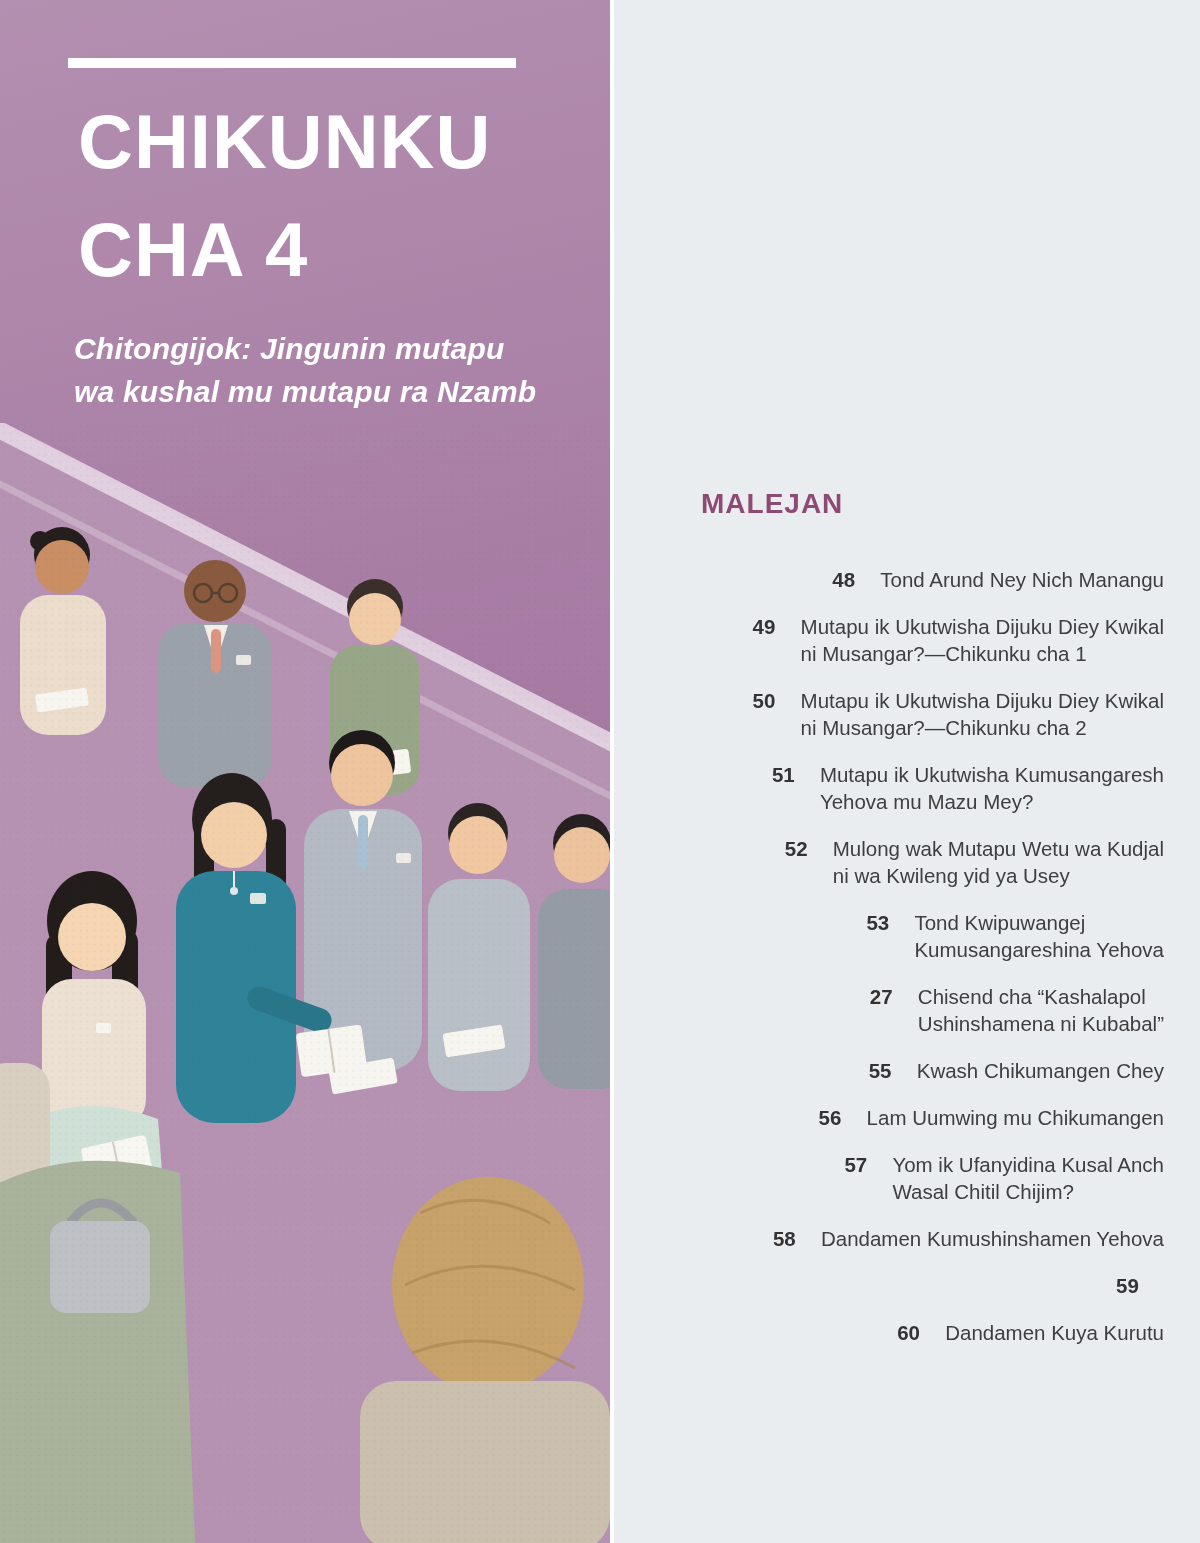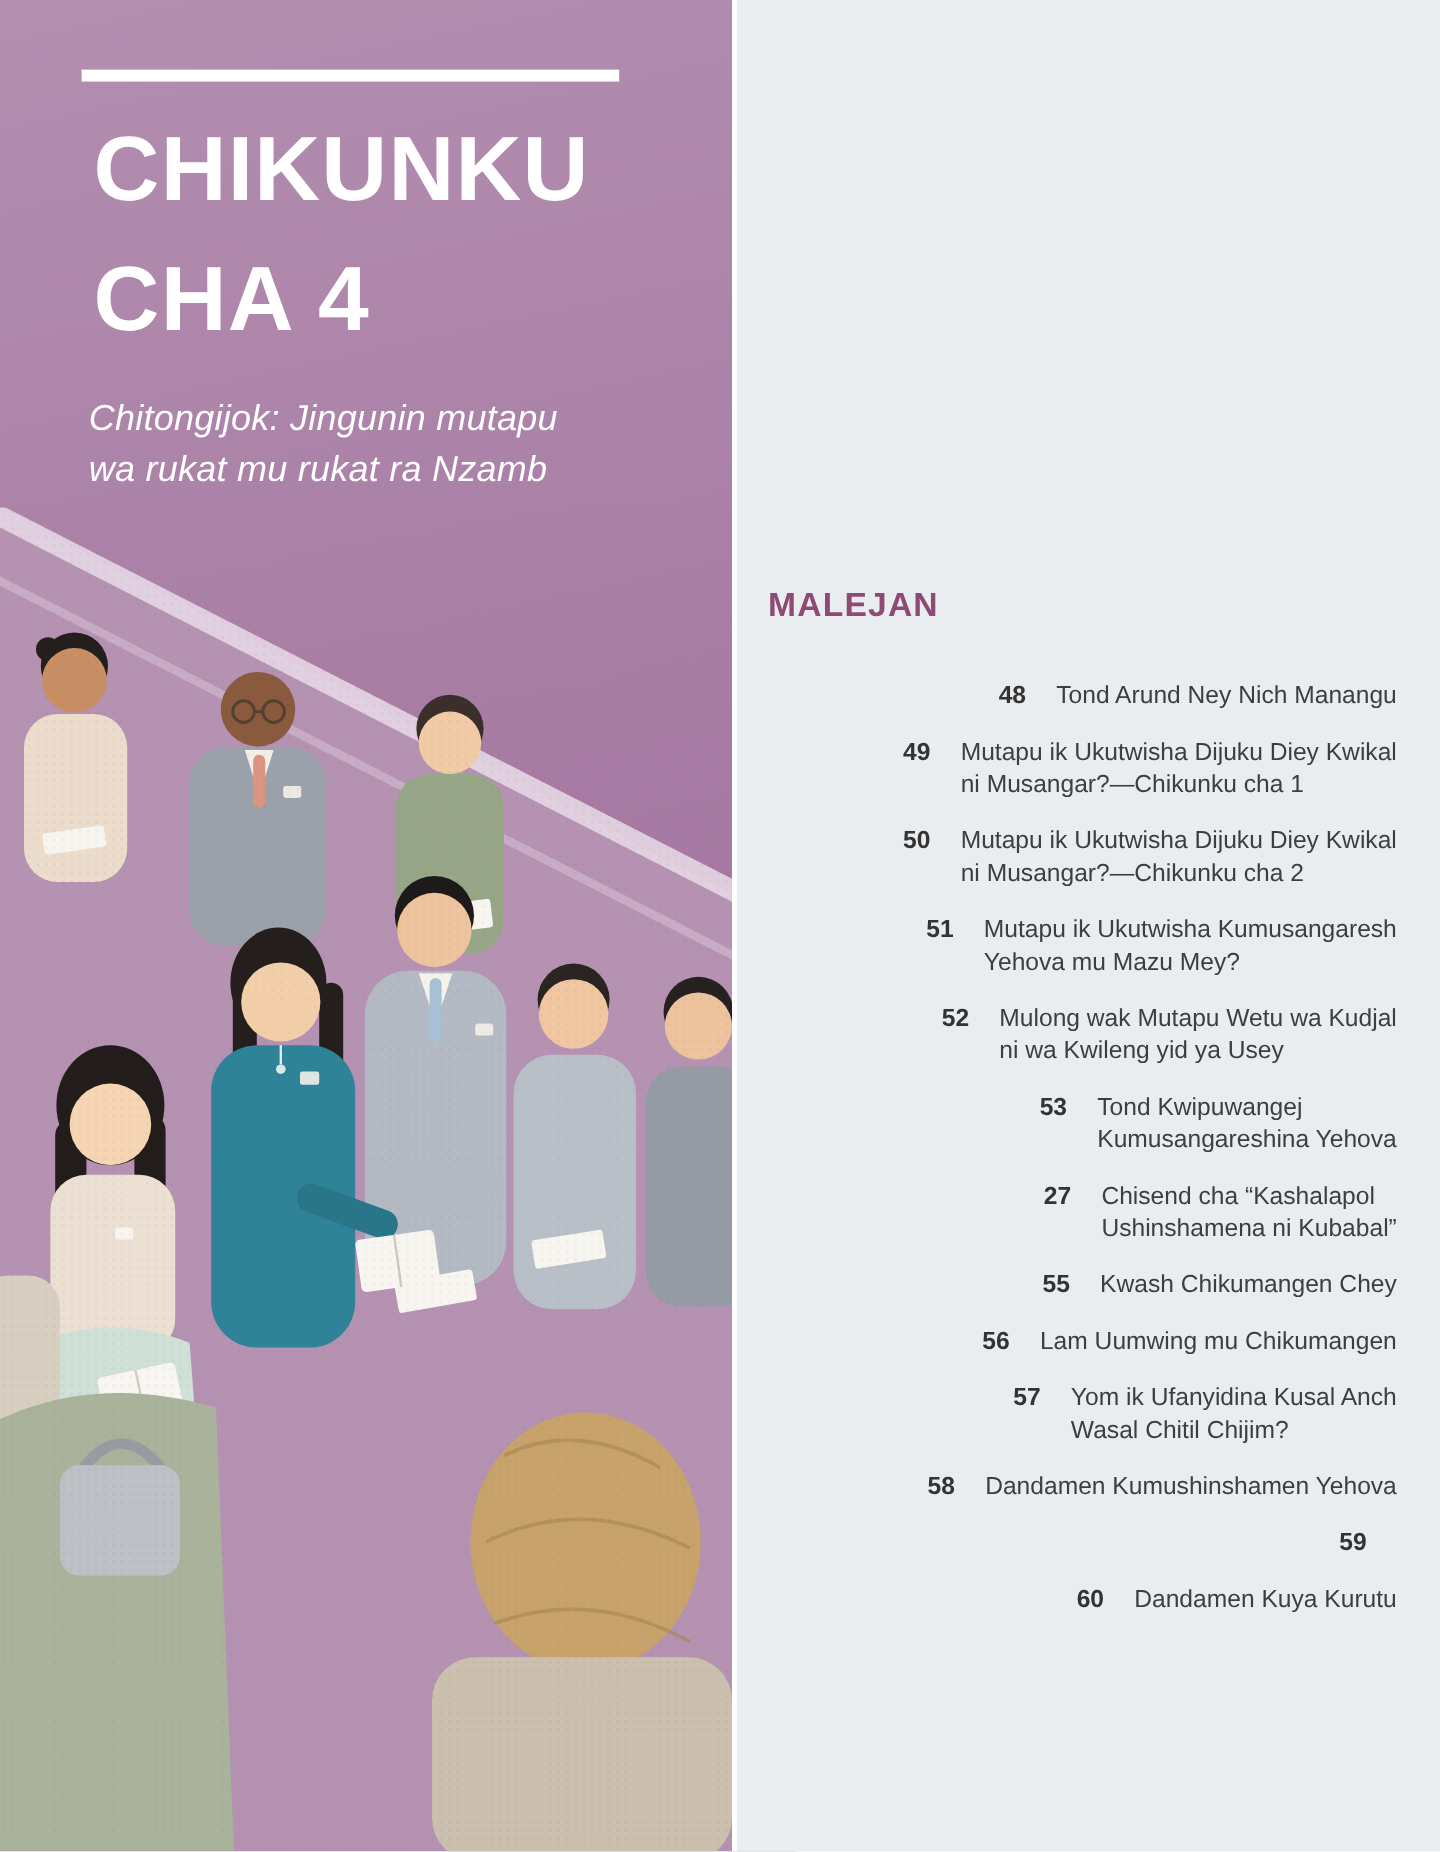--- a/index.html
+++ b/index.html
@@ -13,31 +13,31 @@
     overflow:hidden;
   }
   .top-rule{position:absolute;left:68px;top:58px;width:448px;height:10px;background:#ffffff;}
   .title{
     position:absolute;left:78px;top:88px;margin:0;color:#ffffff;
     font-size:76px;line-height:1.42;font-weight:700;letter-spacing:1px;
   }
   .title .line{display:block;}
   .subtitle{
     position:absolute;left:74px;top:328px;margin:0;color:#ffffff;
-    font-size:30px;line-height:1.42;font-style:italic;font-weight:400;letter-spacing:.2px;
+    font-size:30px;line-height:1.42;font-style:italic;font-weight:700;letter-spacing:.2px;
   }
   .subtitle .line{display:block;}
   .illustration{position:absolute;left:0;bottom:0;width:610px;height:1120px;display:block;}
 
   
   .right-panel{
     position:absolute;left:610px;top:0;width:590px;height:1543px;
     background:#e9edf0;border-left:4px solid #ffffff;box-sizing:border-box;
   }
-  .toc{padding:488px 36px 0 26px;}
+  .toc{padding:488px 36px 0 73px;margin-left:14px;}
   .toc-heading{
     margin:0 0 46px 0;color:#8f4a73;font-size:28px;font-weight:700;letter-spacing:1px;
   }
   .toc-item{display:flex;margin-bottom:20px;font-size:20.5px;line-height:27px;color:#3e3e3e;cursor:pointer;justify-content:flex-end;}
   .toc-num{flex:none;width:48px;font-weight:700;color:#333333;}
   .toc-title{color:#3e3e3e;}
 </style>
 </head>
 <body>
 
@@ -46,21 +46,21 @@
   <section class="left-panel">
     <div class="top-rule"></div>
 
     <h1 class="title">
       <span class="line">CHIKUNKU</span>
       <span class="line">CHA 4</span>
     </h1>
 
     <p class="subtitle">
       <span class="line">Chitongijok: Jingunin mutapu</span>
-      <span class="line">wa rukat mu rukat ra Nzamb</span>
+      <span class="line">wa kushal mu mutapu ra Nzamb</span>
     </p>
 
     <svg class="illustration" viewBox="0 0 610 1120" aria-hidden="true">
       <defs>
         <pattern id="ht" width="7" height="7" patternUnits="userSpaceOnUse">
           <circle cx="3.5" cy="3.5" r="1.1" fill="rgba(79,42,74,0.05)"></circle>
         </pattern>
       </defs>
 
       <polygon points="0,0 610,322 610,1120 0,1120" fill="#b592b2"></polygon>

